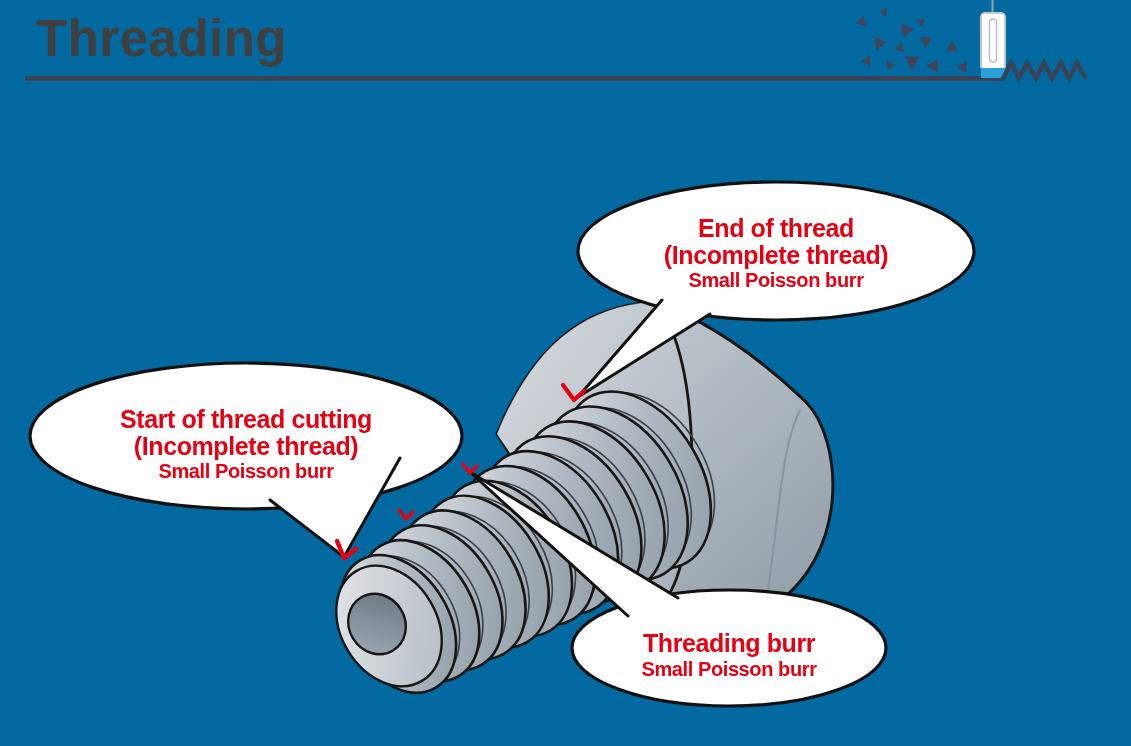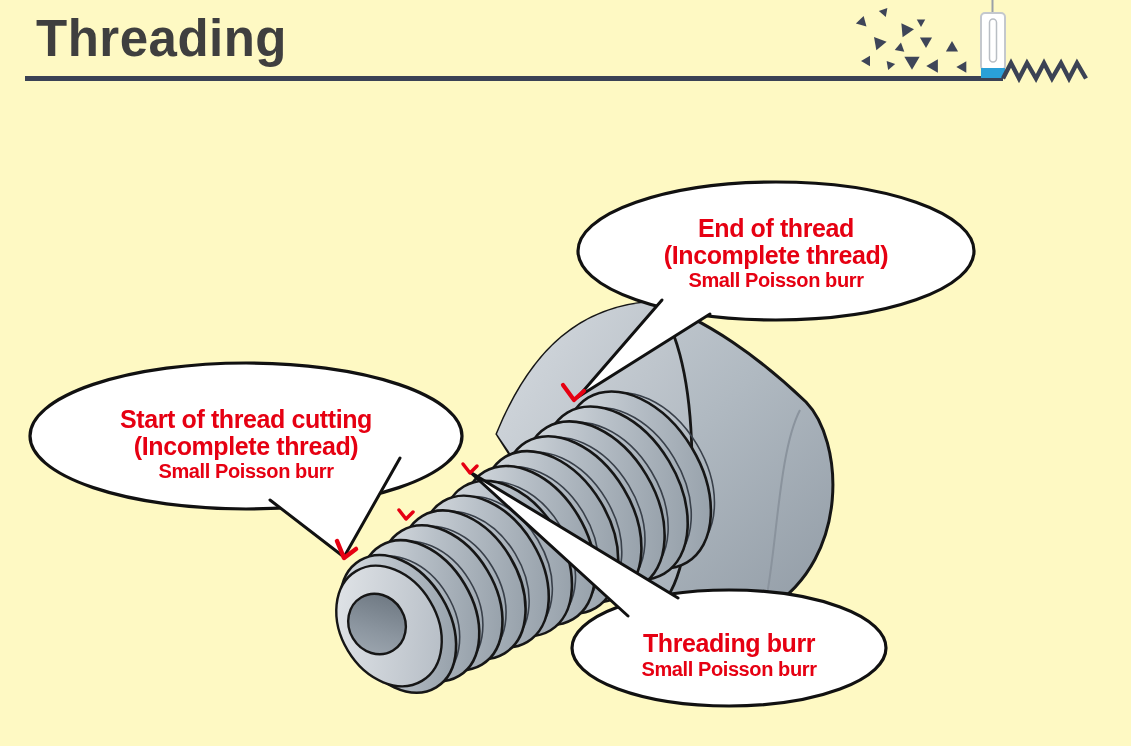--- a/index.html
+++ b/index.html
@@ -1,16 +1,16 @@
 <!DOCTYPE html>
 <html><head>
 <meta charset="utf-8">
 <style>
   html,body{margin:0;padding:0;background:#fff;}
-  .slide{position:relative;width:1131px;height:746px;background:#fef9c3;overflow:hidden;
+  .slide{position:relative;width:1131px;height:746px;background:#0369a1;overflow:hidden;
          font-family:"Liberation Sans",sans-serif;}
   svg{position:absolute;inset:0;display:block;}
   .title-text{font-family:"Liberation Sans","DejaVu Sans",sans-serif;font-weight:700;
               font-size:51px;fill:#3f3f3f;letter-spacing:0.5px;}
   .bubble{fill:#ffffff;stroke:#111111;stroke-width:3.2;}
   .tail{fill:#ffffff;stroke:#111111;stroke-width:3;stroke-linejoin:round;stroke-linecap:round;}
   .bubble-text{fill:#e60012;font-family:"Liberation Sans","DejaVu Sans",sans-serif;
                font-weight:700;text-anchor:middle;letter-spacing:-0.4px;}
   .bt-lg{font-size:25px;}
   .bt-sm{font-size:20px;}

